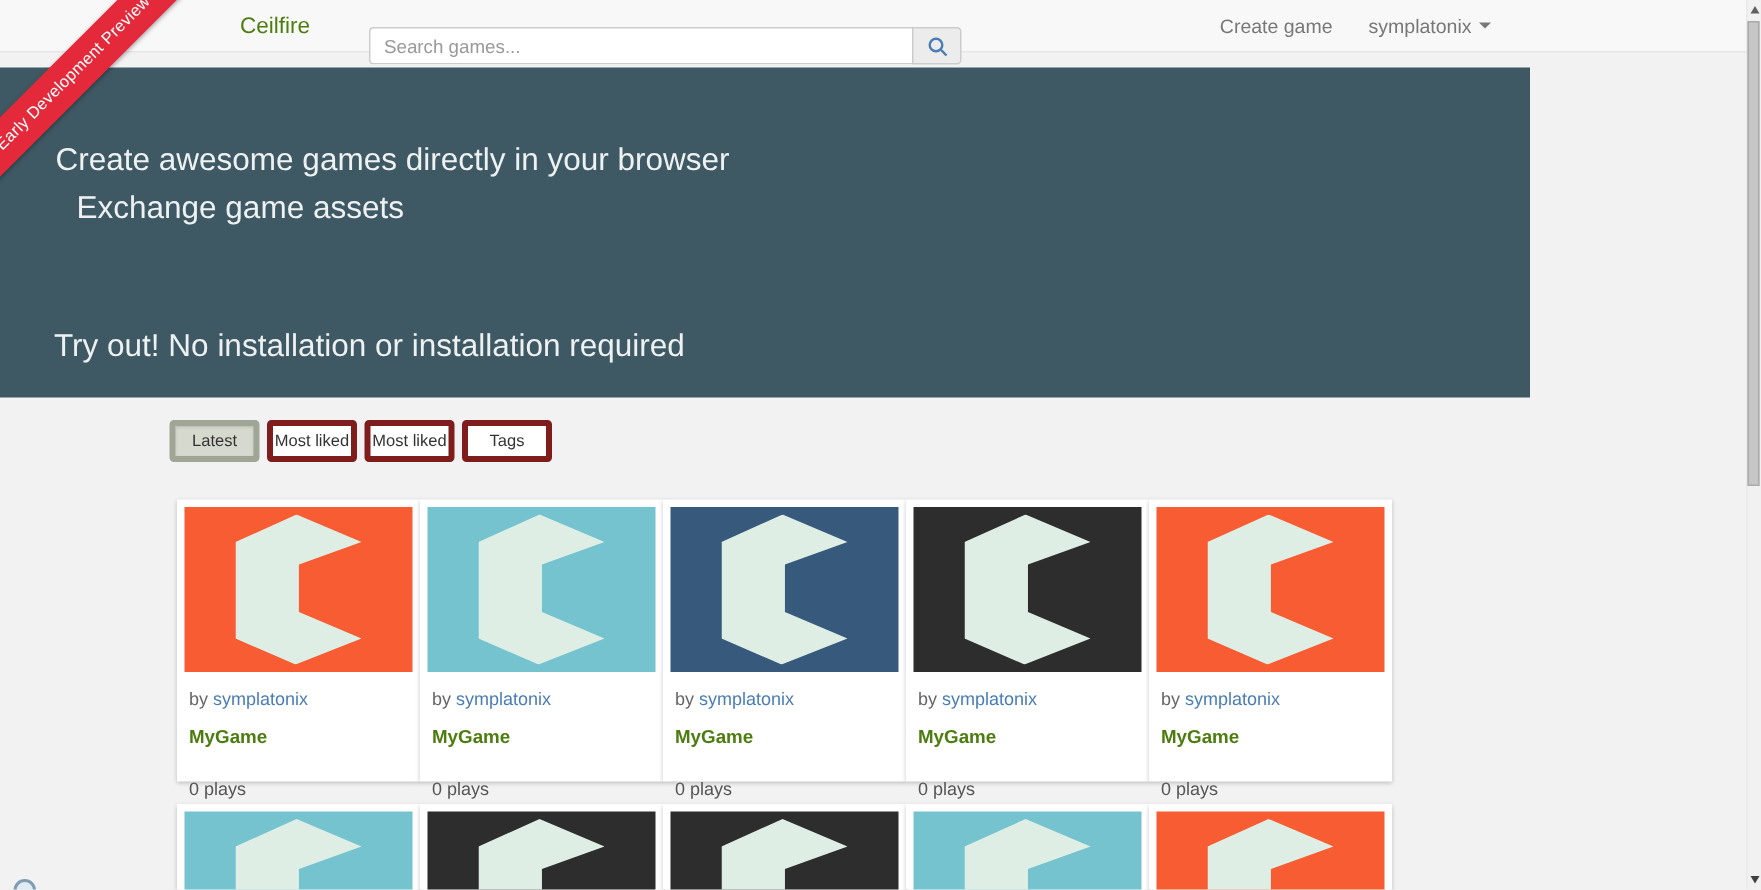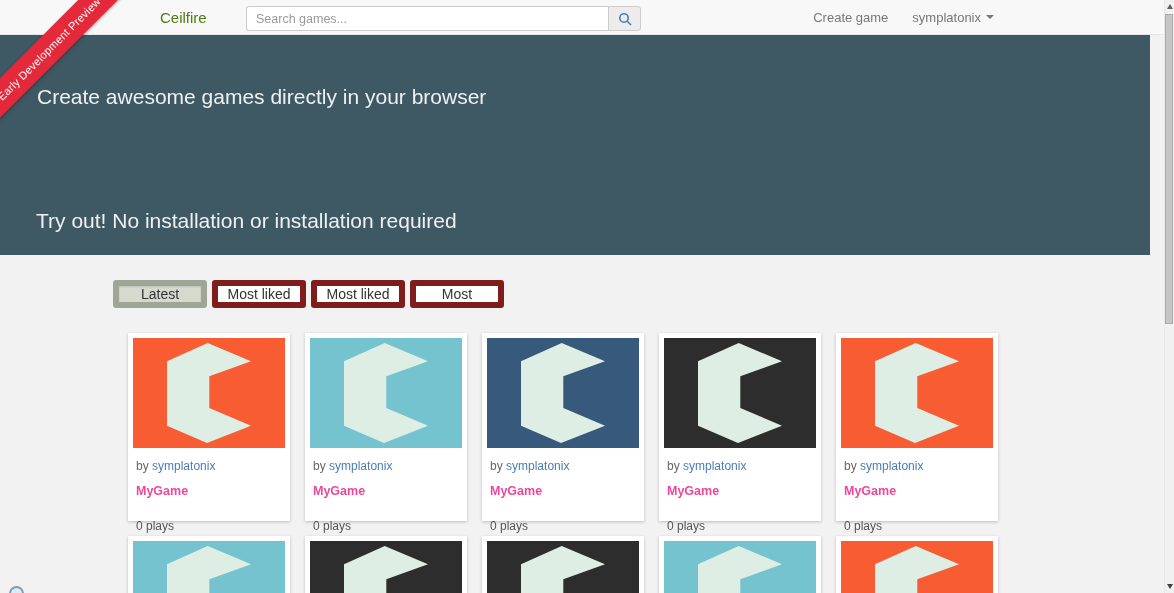--- a/index.html
+++ b/index.html
@@ -3,63 +3,63 @@
 <meta charset="utf-8">
 <style>
   * { margin:0; padding:0; box-sizing:border-box; }
   html,body { width:1174px; height:593px; overflow:hidden; }
   body { position:relative; background:#f2f2f2; font-family:"Liberation Sans","DejaVu Sans",sans-serif; }
 
   
   .navbar { position:absolute; left:0; top:0; width:1164px; height:35px; background:#f8f8f8;
             border-bottom:1px solid #e5e5e5; z-index:5; }
   .brand { position:absolute; left:160px; top:0; line-height:35px; font-size:15px; color:#4d7c0f; text-decoration:none; }
-  .search-group { position:absolute; left:228px; top:6px; height:36px; display:flex;padding-left:18px; }
+  .search-group { position:absolute; left:228px; top:18px; height:36px; display:flex;padding-left:18px; }
   .search-input { width:362px; height:25px; border:1px solid #ccc; border-right:none;
                   border-radius:3px 0 0 3px; padding:0 9px; font-size:12.5px; color:#555; outline:none;
                   font-family:inherit; background:#fff; }
   .search-input::placeholder { color:#999; }
   .search-btn { width:33px; height:25px; border:1px solid #ccc; border-radius:0 3px 3px 0;
                 background:#ececec; display:flex; align-items:center; justify-content:center; cursor:pointer; }
   .nav-right { position:absolute; right:170px; top:0; height:34px; display:flex; align-items:center; gap:24px; }
   .nav-link { font-size:13px; color:#777; text-decoration:none; cursor:pointer; display:flex; align-items:center; gap:5px; }
   .caret { display:inline-block; width:0; height:0; border-left:4px solid transparent;
            border-right:4px solid transparent; border-top:4px solid #777; }
 
   
   .ribbon { position:absolute; left:-51px; top:35px; width:200px; height:28px;
             transform:rotate(-45deg); background:#e4293b; z-index:30;
             display:flex; align-items:center; justify-content:center;
             color:#fff; font-size:11px; box-shadow:0 1px 3px rgba(0,0,0,.35); letter-spacing:.2px; }
 
   
-  .hero { position:absolute; left:0; top:35px; width:1150px; height:220px; background:#3e5964; }
+  .hero { position:absolute; left:0; top:45px; width:1020px; height:220px; background:#3e5964; }
   .hero div { position:absolute; color:#eef1f1; font-size:21px; white-space:nowrap; }
   .hero-l1 { left:37px; top:50px; }
   .hero-l2 { left:51px; top:82px; }
   .hero-l3 { left:67px; top:114px; }
   .hero-tagline { left:36px; top:174px; }
 
   
   .filters { position:absolute; left:113px; top:280px; display:flex; gap:5px; }
-  .filter-btn { width:94px; height:28px; border:6px solid #7f1d1d; border-radius:3px; background:#fff;
-                font-size:14px; color:#333; cursor:pointer; font-family:inherit; }
+  .filter-btn { width:60px; height:28px; border:4px solid #7f1d1d; border-radius:3px; background:#fff;
+                font-size:11px; color:#333; cursor:pointer; font-family:inherit; }
   .filter-btn.active { background:#d6d9ce; border-color:#a0a695; box-shadow:inset 0 1px 2px rgba(0,0,0,.12); }
 
   
-  .cards-row { position:absolute; left:128px; display:flex; gap:15px; }
+  .cards-row { position:absolute; left:118px; display:flex; }
   .row1 { top:333px; }
   .row2 { top:536px; }
   .card { width:162px; height:188px; background:#fff; box-shadow:0 1px 3px rgba(0,0,0,.22); cursor:pointer; }
   .thumb { margin:5px; height:110px; display:flex; align-items:center; justify-content:center; }
   .thumb svg { width:84px; height:100px; display:block; }
   .meta { padding:6px 8px 0 8px; }
   .byline { font-size:12px; color:#666; }
   .byline a { color:#4a7db6; text-decoration:none; cursor:pointer; }
-  .gtitle { font-size:12.5px; font-weight:bold; color:#ec4899; margin-top:11px; }
+  .gtitle { font-size:12.5px; font-weight:bold; color:#4d7c0f; margin-top:11px; }
   .plays { font-size:12px; color:#555; margin-top:21px; }
 
   
   .scrollbar { position:absolute; right:0; top:0; width:10px; height:593px; background:#f1f1f1;
                border-left:1px solid #e9e9e9; z-index:40; }
   .sb-up { position:absolute; top:4px; left:2px; width:0; height:0;
            border-left:3px solid transparent; border-right:3px solid transparent; border-bottom:5px solid #606060; }
   .sb-down { position:absolute; bottom:4px; left:2px; width:0; height:0;
              border-left:3px solid transparent; border-right:3px solid transparent; border-top:5px solid #404040; }
   .sb-thumb { position:absolute; top:14px; left:0; width:8px; height:310px; background:#c6c6c6;
@@ -93,28 +93,29 @@
     </a>
   </div>
 </div>
 
 <div class="ribbon" style="background: rgb(228, 41, 59);">
   <span>Early Development Preview</span>
 </div>
 
 <div class="hero" style="background: rgb(62, 89, 100);">
   <div class="hero-l1">Create awesome games directly in your browser</div>
+  <div class="hero-l2">Exchange game assets</div>
   <div class="hero-tagline">Try out! No installation or installation required</div>
 </div>
 
 <div class="filters">
     <button class="filter-btn active">Latest</button>
     <button class="filter-btn">Most liked</button>
     <button class="filter-btn">Most liked</button>
-    <button class="filter-btn">Most</button>
+    <button class="filter-btn">Tags</button>
   </div>
 
 <div class="cards-row row1">
     <div class="card">
     <div class="thumb" style="background: rgb(247, 92, 51);">
       <svg viewBox="0 0 84 100">
         <polygon points="40.7,0 84,18.3 42.3,33.3 42.3,65 84,82.7 40,100 0,82.7 0,18.3" fill="#dfeee4"></polygon>
       </svg>
     </div>
     <div class="meta">

